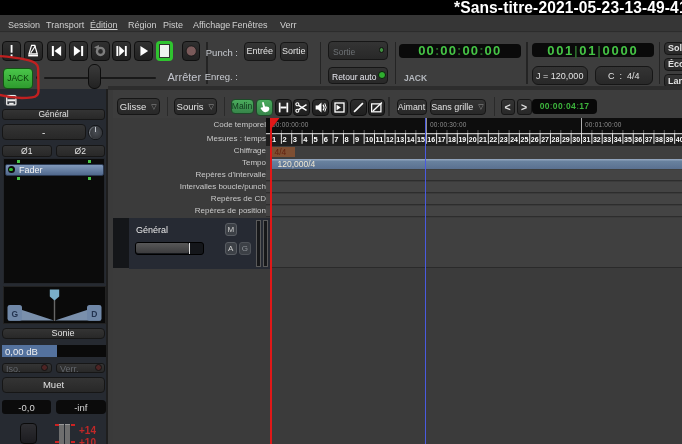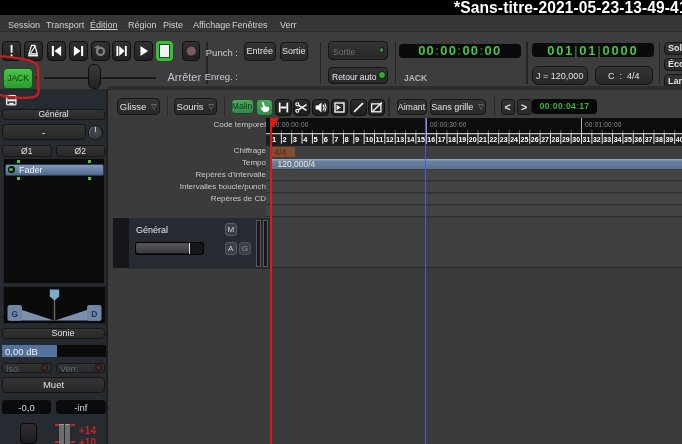--- a/index.html
+++ b/index.html
@@ -255,25 +255,27 @@
       <span style="color:#3db53d;">0</span>
       <span style="color:#3db53d;">0</span>
       <span style="color:#2a6a2a;">:</span>
       <span style="color:#3db53d;">0</span>
       <span style="color:#3db53d;">4</span>
       <span style="color:#2a6a2a;">:</span>
       <span style="color:#3db53d;">1</span>
       <span style="color:#3db53d;">7</span>
     </div>
 <div class="lbl" style="left:0;top:120.0px;width:266px;text-align:right;font-size:8px;color:#cacaca;">Code temporel</div>
+<div class="lbl" style="left:0;top:134.0px;width:266px;text-align:right;font-size:8px;color:#cacaca;">Mesures : temps</div>
 <div class="lbl" style="left:0;top:146.0px;width:266px;text-align:right;font-size:8px;color:#cacaca;">Chiffrage</div>
 <div class="lbl" style="left:0;top:157.5px;width:266px;text-align:right;font-size:8px;color:#cacaca;">Tempo</div>
 <div class="lbl" style="left:0;top:170.0px;width:266px;text-align:right;font-size:8px;color:#cacaca;">Repères d'intervalle</div>
 <div class="lbl" style="left:0;top:182.0px;width:266px;text-align:right;font-size:8px;color:#cacaca;">Intervalles boucle/punch</div>
 <div class="lbl" style="left:0;top:194.0px;width:266px;text-align:right;font-size:8px;color:#cacaca;">Repères de CD</div>
+<div class="lbl" style="left:0;top:206.0px;width:266px;text-align:right;font-size:8px;color:#cacaca;">Repères de position</div>
 <div class="abs" style="left:266px;top:118px;width:416px;height:15px;background:#0d0d0d;"></div>
 <svg class="abs" width="416" height="15" viewBox="0 0 416 15" style="left:266px;top:118px;">
       <rect x="4.5" y="12" width="1" height="3" fill="#5a5a5a"></rect>
       <rect x="14.9" y="12" width="1" height="3" fill="#5a5a5a"></rect>
       <rect x="25.2" y="12" width="1" height="3" fill="#5a5a5a"></rect>
       <rect x="35.6" y="12" width="1" height="3" fill="#5a5a5a"></rect>
       <rect x="45.9" y="12" width="1" height="3" fill="#5a5a5a"></rect>
       <rect x="56.3" y="12" width="1" height="3" fill="#5a5a5a"></rect>
       <rect x="66.6" y="12" width="1" height="3" fill="#5a5a5a"></rect>
       <rect x="77.0" y="12" width="1" height="3" fill="#5a5a5a"></rect>

